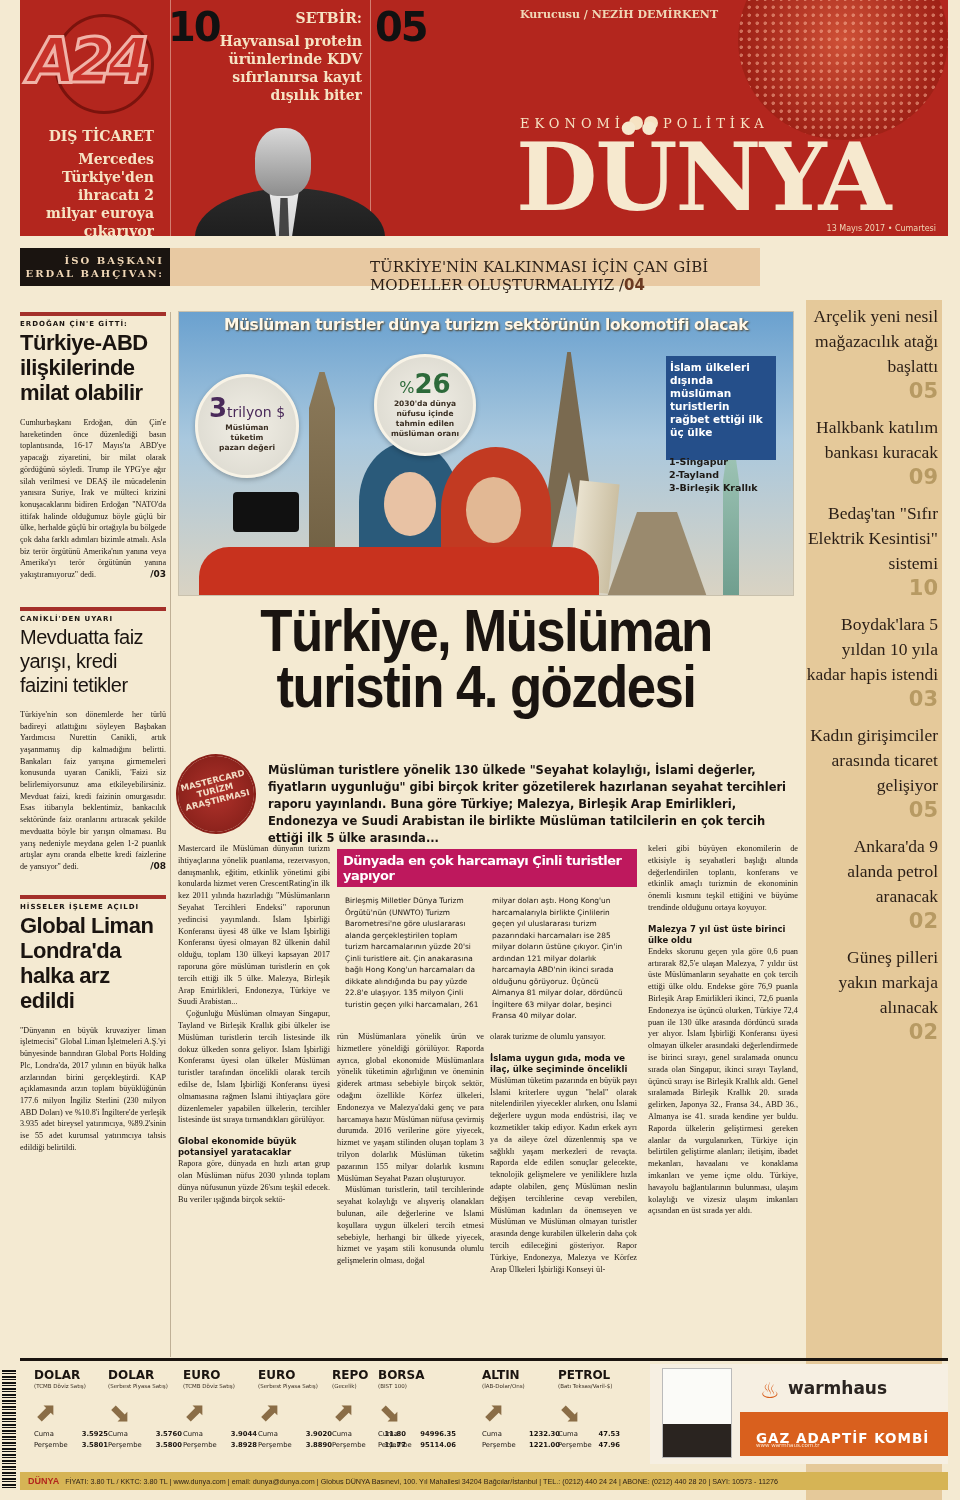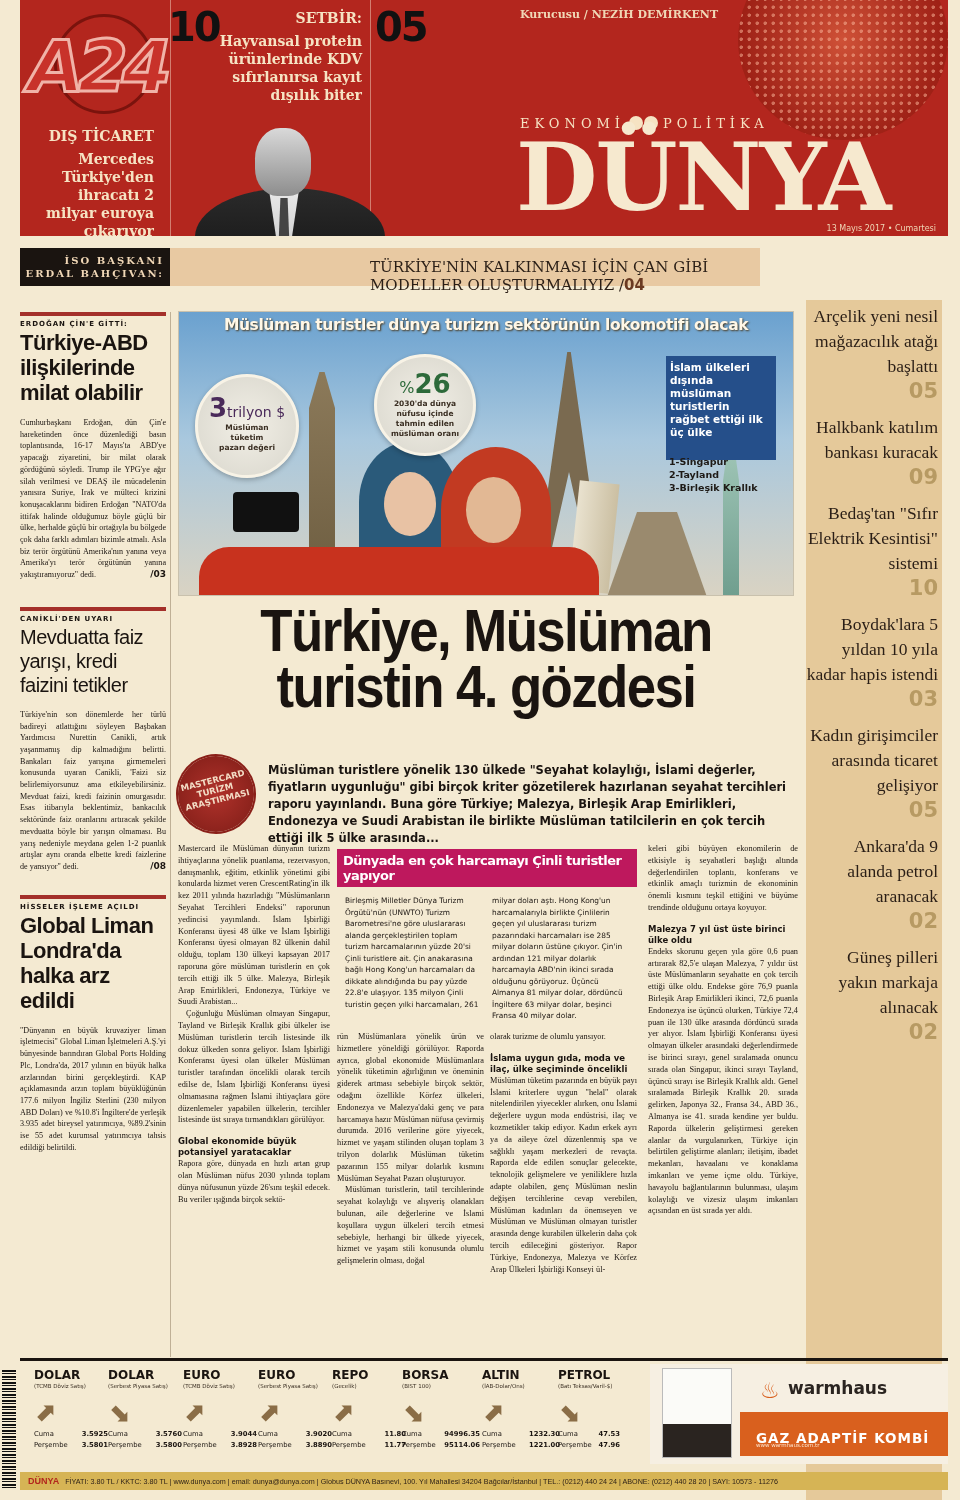--- a/index.html
+++ b/index.html
@@ -11,21 +11,21 @@
   .masthead .globe { position: absolute; right: 0; top: -60px; width: 210px; height: 200px; border-radius: 50%;
     background: radial-gradient(circle at 40% 40%, rgba(255,190,160,.55) 0 1.5px, transparent 2px) 0 0/8px 8px, radial-gradient(circle at 50% 50%, #d2563a, #9d2116 70%);
     opacity: .9; }
   .mh-divider { position: absolute; top: 0; width: 1px; height: 236px; background: #e8b7a6; opacity: .6; }
   .pgnum-big { position: absolute; top: 4px; font-family: "DejaVu Sans", sans-serif; font-weight: 900; font-size: 40px; color: #111; letter-spacing: -2px; }
   .teaser { position: absolute; text-align: right; color: #f6e3c3; font-family: "DejaVu Serif", serif; font-weight: bold; }
   .teaser .kicker { font-size: 14px; margin-bottom: 6px; }
   .teaser .txt { font-size: 14px; line-height: 18px; }
   .a24-logo { position: absolute; left: 8px; top: 14px; width: 160px; height: 86px; }
   .a24-logo .ring { position: absolute; left: 26px; top: 0; width: 100px; height: 100px; border-radius: 50%; border: 3px solid #7a130d; }
-  .a24-logo .txt { position: absolute; left: 0; top: 10px; font-family: "DejaVu Sans", sans-serif; font-weight: 900; font-size: 72px; color: #c8322a; -webkit-text-stroke: 3px #f0b3a8; letter-spacing: -6px; font-style: italic; }
+  .a24-logo .txt { position: absolute; left: 0; top: 10px; font-family: "DejaVu Sans", sans-serif; font-weight: 900; font-size: 62px; color: #c8322a; -webkit-text-stroke: 3px #f0b3a8; letter-spacing: -6px; font-style: italic; }
   .founder { position: absolute; left: 500px; top: 8px; color: #f0d7b6; font-size: 11px; font-weight: bold; }
   .ekonomi-line { position: absolute; left: 500px; top: 116px; color: #f6e3c3; font-size: 13px; letter-spacing: 5px; }
   .ekonomi-line .dots { display: inline-block; letter-spacing: 0; margin: 0 4px; }
   .ekonomi-line .dot { display: inline-block; width: 14px; height: 14px; border-radius: 50%; background: #f6e3c3; vertical-align: -2px; margin-right: 1px; }
   .dunya-logo { position: absolute; left: 496px; top: 122px; font-family: "DejaVu Serif", serif; font-weight: 900; font-size: 94px; color: #f6e9cf; letter-spacing: -2px; line-height: 110px; transform: scaleY(1.0); }
   .dateline { position: absolute; right: 12px; top: 224px; color: #f0d7b6; font-family: "DejaVu Sans", sans-serif; font-size: 8px; }
   .portrait { position: absolute; left: 165px; top: 128px; width: 200px; height: 158px; }
   .portrait .head { position: absolute; left: 70px; top: 0; width: 56px; height: 68px; border-radius: 45% 45% 40% 40%; background: linear-gradient(#d9d9d9, #8d8d8d); }
   .portrait .body { position: absolute; left: 10px; top: 60px; width: 190px; height: 98px; border-radius: 50% 50% 0 0; background: linear-gradient(#2b2b2b, #111); }
   .portrait .collar { position: absolute; left: 84px; top: 62px; width: 30px; height: 60px; background: linear-gradient(#e8e8e8,#cfcfcf); clip-path: polygon(0 0,100% 0,70% 100%,30% 100%); }
@@ -317,21 +317,21 @@
   <div class="arrow">⬈</div>
   <div class="row">
       <span>Cuma</span>
       <span class="v">11.80</span>
     </div>
   <div class="row">
       <span>Perşembe</span>
       <span class="v">11.77</span>
     </div>
 </div>
-<div class="market" style="left:402px; width:78px;">
+<div class="market" style="left:378px; width:78px;">
   <div class="name">BORSA</div>
     <div class="sub">(BIST 100)</div>
   <div class="arrow">⬊</div>
   <div class="row">
       <span>Cuma</span>
       <span class="v">94996.35</span>
     </div>
   <div class="row">
       <span>Perşembe</span>
       <span class="v">95114.06</span>

